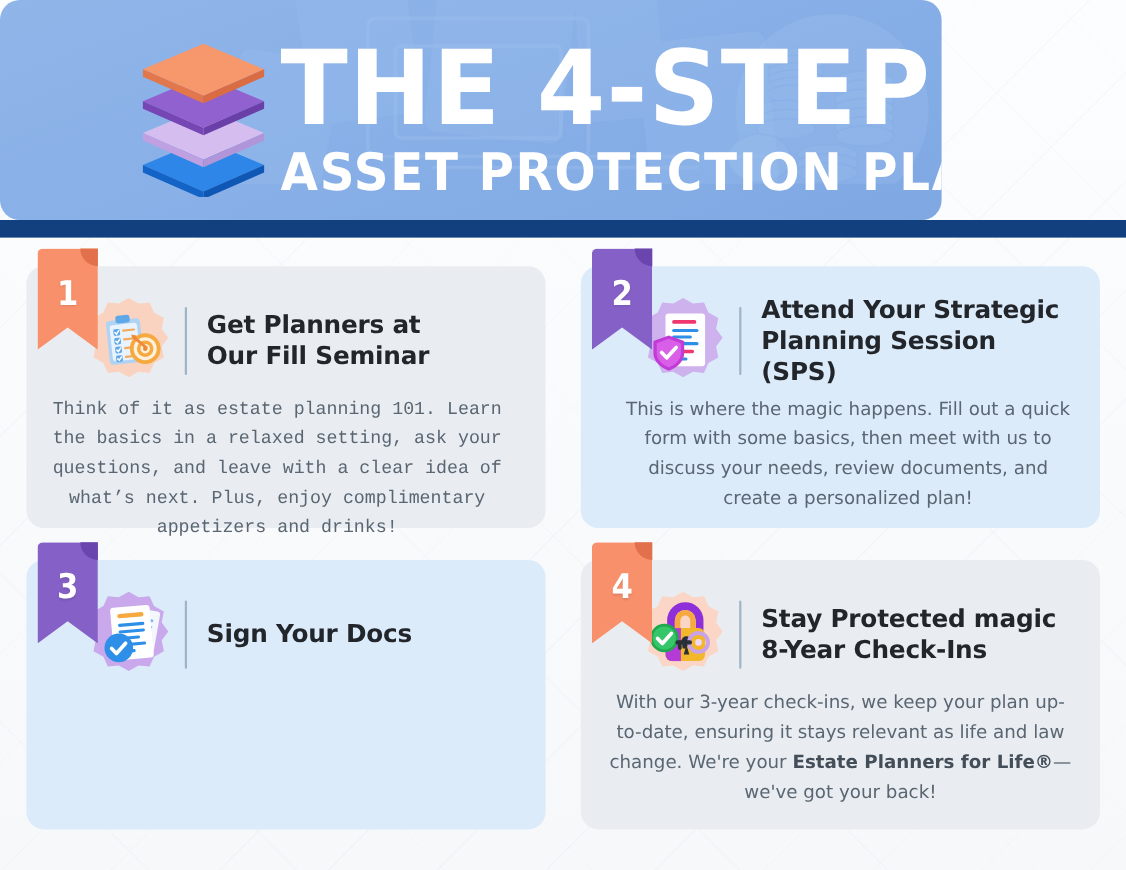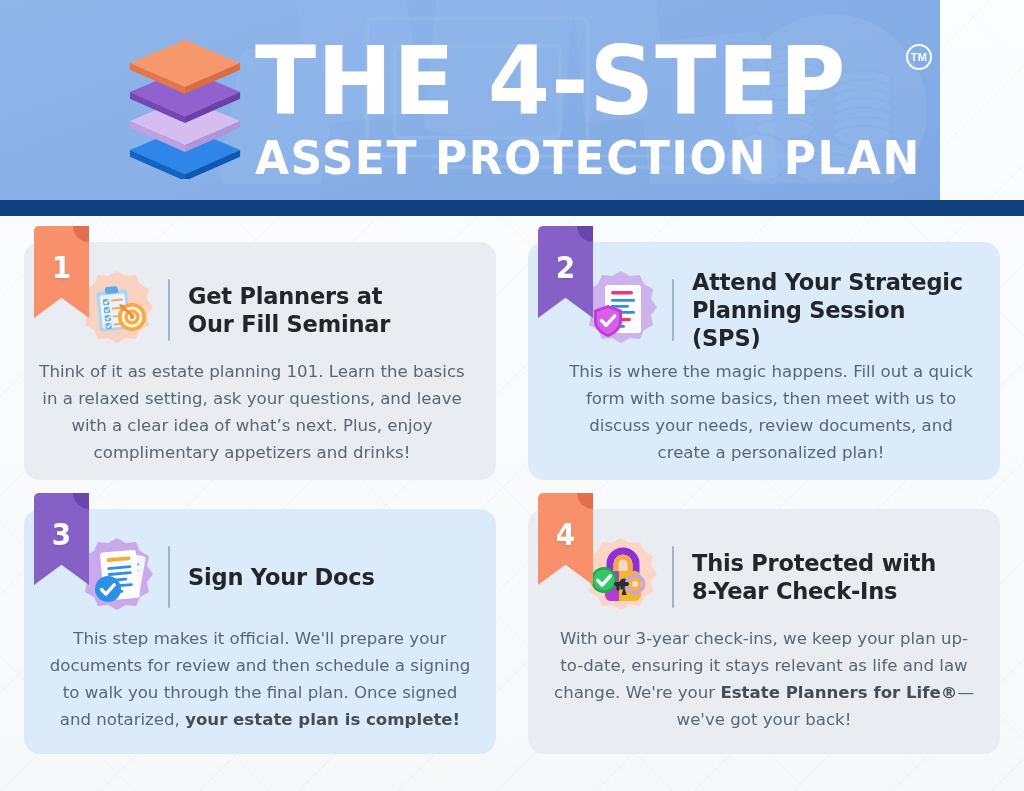--- a/index.html
+++ b/index.html
@@ -17,24 +17,25 @@
     background:
       repeating-linear-gradient(135deg, rgba(0,40,90,.020) 0 1px, rgba(0,0,0,0) 1px 70px),
       repeating-linear-gradient(45deg, rgba(0,40,90,.014) 0 1px, rgba(0,0,0,0) 1px 95px),
       linear-gradient(180deg,#FCFDFE 0%, #F6F8FA 100%);
     pointer-events:none;
     z-index:0;
   }
 
   
   .header{
-    position:absolute; left:0; top:0; width:940px; height:200px;
+    position:absolute; left:0; top:0; width:856px; height:200px;
     background:linear-gradient(160deg,#8FB5E9 0%, #89B0E7 45%, #7FA8E3 100%);
     overflow:hidden;
     z-index:2;
+    border-radius:18px;
   }
   .hdr-watermark{
     position:absolute; inset:0;
     opacity:.55;
   }
   .navy-bar{
     position:absolute; left:0; top:200px; width:1024px; height:16px;
     background:#12407F;
     z-index:3;
   }
@@ -153,21 +154,21 @@
   .card-body{
     padding:6px 32px 0 32px;
     text-align:center;
     font-family:"DejaVu Sans","Liberation Sans", sans-serif;
     font-size:16.6px;
     line-height:27px;
     color:#5A6672;
   }
   .card-body b{ color:#444E58; font-weight:bold; }
 
-  .c1 .card-body{ padding-left:10px; padding-right:26px; }
+  .c1 .card-body{ padding-left:10px; padding-right:26px;font-family:Liberation Mono, monospace; }
   .c2 .card-body{ padding-left:40px; padding-right:26px; }
   .c3 .card-body{ padding-left:22px; padding-right:22px; }
   .c4 .card-body{ padding-left:22px; padding-right:22px; }
 </style>
 </head>
 <body>
 
 <div class="bg-texture"></div>
 
 <div class="header">
@@ -380,23 +381,20 @@
           </g>
           <g transform="translate(21,42)">
             <circle cx="13" cy="13" r="13" fill="#2E8FE8"></circle>
             <path d="M6.5 13.5 l4.4 4.6 8.3-9.3" stroke="#FFFFFF" stroke-width="3.4" fill="none" stroke-linecap="round" stroke-linejoin="round"></path>
           </g>
         </svg>
       </div>
       <div class="head-divider"></div>
       <div class="card-title">Sign Your Docs</div>
     </div>
-    <div class="card-body">
-      <span>This step makes it official. We'll prepare your documents for review and then schedule a signing to walk you through the final plan. Once signed and notarized, </span><b>your estate plan is complete!</b>
-    </div>
   </div>
 
   <div class="card c4">
     <div class="ribbon orange">
       <div class="rb-main"></div>
       <div class="rb-fold"></div>
       <div class="rb-num">4</div>
     </div>
     <div class="card-head">
       <div class="icon-badge">
@@ -420,21 +418,21 @@
             <circle cx="13" cy="9" r="8.6" fill="none" stroke="#C9A3E8" stroke-width="3.6"></circle>
             <circle cx="13" cy="9" r="3" fill="#EED8FA"></circle>
             <path d="M5 9 H-6" stroke="#2B2F38" stroke-width="4" stroke-linecap="round"></path>
             <path d="M-4 9 V14" stroke="#2B2F38" stroke-width="3.4" stroke-linecap="round"></path>
             <path d="M0 9 V13" stroke="#2B2F38" stroke-width="3.4" stroke-linecap="round"></path>
           </g>
         </svg>
       </div>
       <div class="head-divider"></div>
       <div class="card-title">
-        <span>This Protected with</span><br>
+        <span>Stay Protected magic</span><br>
         <span>8-Year Check-Ins</span>
       </div>
     </div>
     <div class="card-body">
       <span>With our 3-year check-ins, we keep your plan up-to-date, ensuring it stays relevant as life and law change. We're your </span><b>Estate Planners for Life®</b><span>—we've got your back!</span>
     </div>
   </div>
 
 </div>
 

